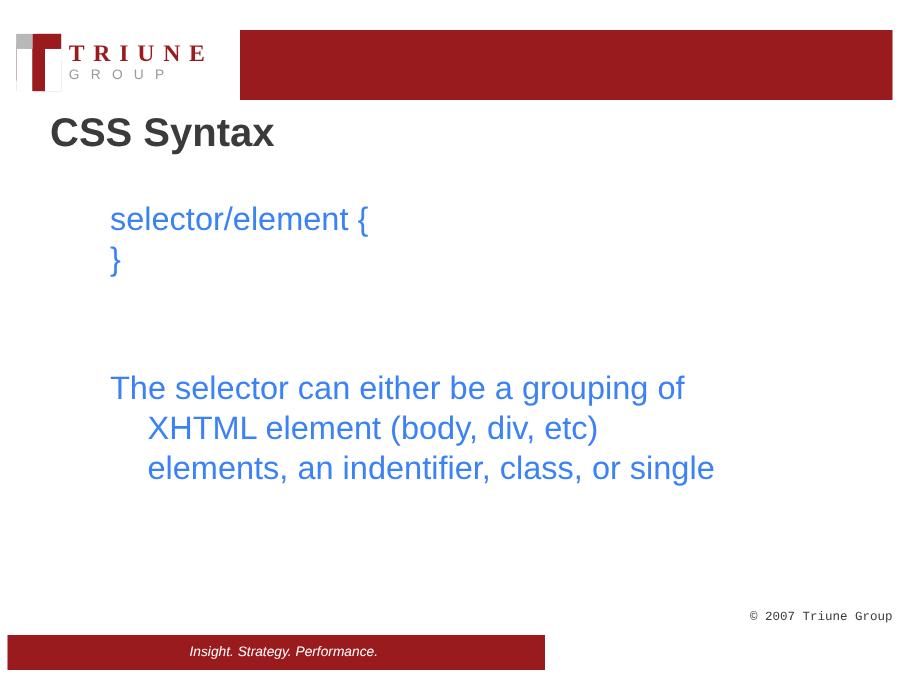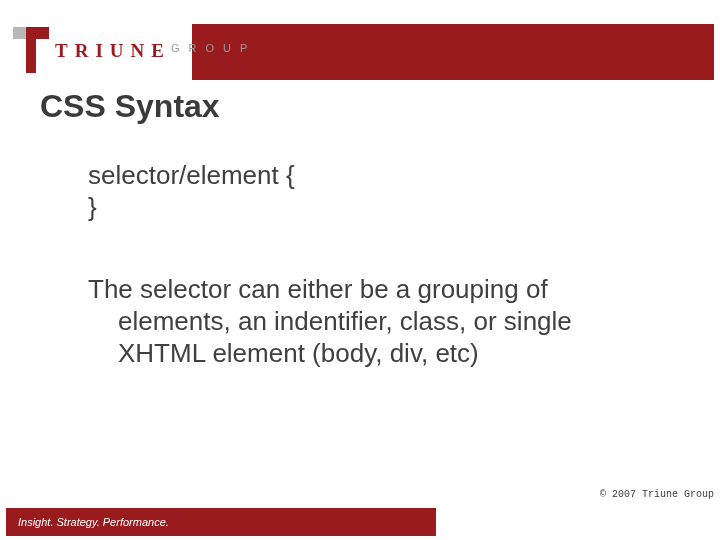--- a/index.html
+++ b/index.html
@@ -40,21 +40,21 @@
   .logo-mark {
     width: 36px;
     height: 46px;
     display: inline-block;
     position: relative;
     margin-right: 6px;
   }
   .logo-mark svg { display:block; }
   .logo-text {
     display: inline-flex;
-    flex-direction: row;
+    flex-direction: column;
     line-height: 1;
   }
   .logo-text .brand {
     font-family: Georgia, 'Times New Roman', serif;
     font-weight: 700;
     letter-spacing: 7px;
     font-size: 19px;
     color: #9a1b1e;
   }
   .logo-text .sub {
@@ -74,29 +74,29 @@
     font-weight: 700;
     color: #3b3b3b;
   }
 
   
   .content {
     position: absolute;
     top: 160px;
     left: 88px;
     right: 40px;
-    color: #404040;
+    color: #3b82f6;
     font-size: 26px;
     line-height: 1.22;
   }
   .code-block .line2 {
     padding-left: 18px;
   }
   .para {
-    margin-top: 51px;
+    margin-top: 72px;
   }
   .para .cont {
     padding-left: 30px;
   }
 
   
   .copyright {
     position: absolute;
     right: 6px;
     bottom: 40px;
@@ -112,20 +112,21 @@
     height: 28px;
     background: #9a1b1e;
     color: #ffffff;
     font-family: Arial, Helvetica, sans-serif;
     font-style: italic;
     font-size: 11px;
     display: flex;
     align-items: center;
     padding-left: 12px;
     box-sizing: border-box;
+    justify-content: center;
   }
 </style>
 </head>
 <body>
 
 <div class="slide">
 
   <div class="header-bar"></div>
 
   <div class="logo">
@@ -154,22 +155,22 @@
 
   <div class="title">CSS Syntax</div>
 
   <div class="content">
     <div class="code-block">
       <div>selector/element {</div>
       <div>}</div>
     </div>
     <div class="para">
       <div>The selector can either be a grouping of</div>
+      <div class="cont">XHTML element (body, div, etc)</div>
       <div class="cont">elements, an indentifier, class, or single</div>
-      <div class="cont">XHTML element (body, div, etc)</div>
     </div>
   </div>
 
   <div class="copyright">© 2007 Triune Group</div>
 
   <div class="footer-bar">
     <span>Insight. Strategy. Performance.</span>
   </div>
 
 </div>

